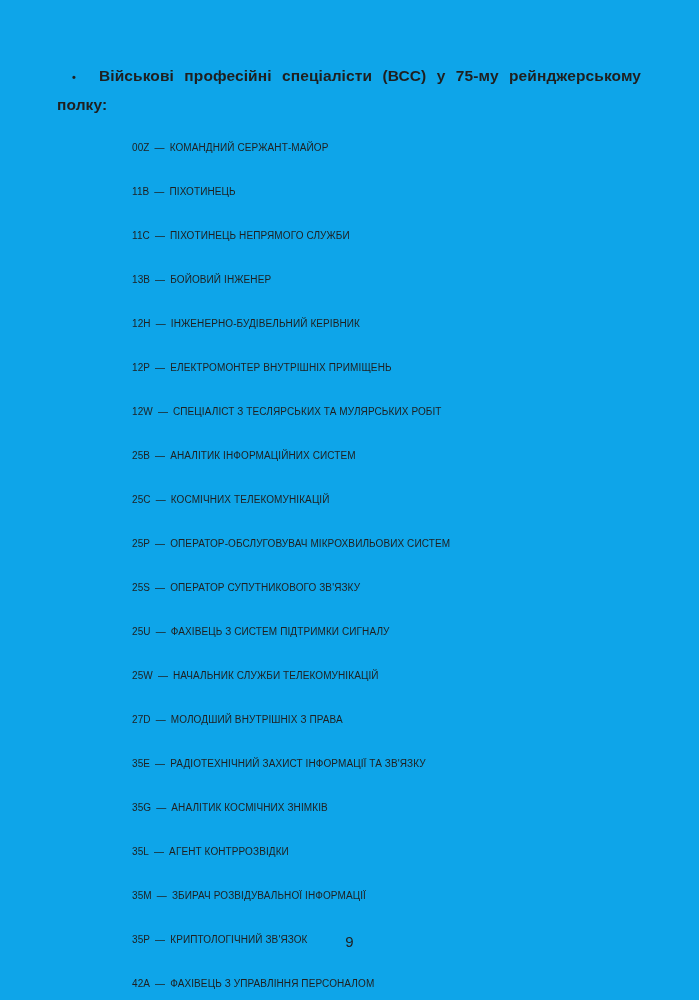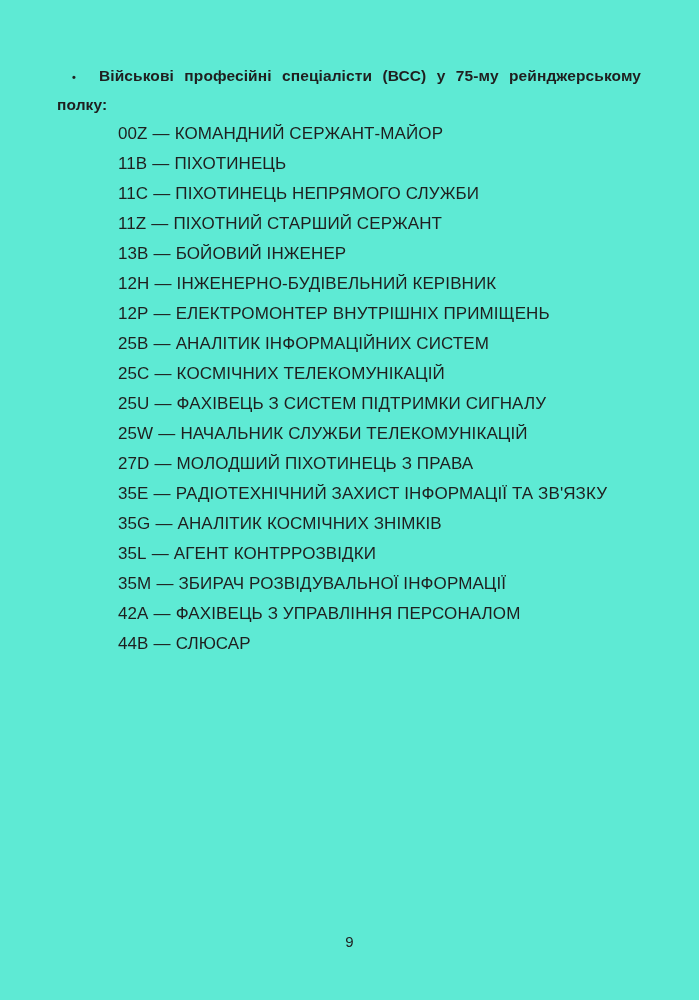--- a/index.html
+++ b/index.html
@@ -5,21 +5,21 @@
   html, body {
     margin: 0;
     padding: 0;
     background: #e9e9e9;
   }
   .page {
     position: relative;
     width: 699px;
     height: 1000px;
     margin: 0 auto;
-    background: #5eead4;
+    background: #0ea5e9;
     color: #1f1f1f;
     font-family: "Liberation Sans", sans-serif;
     overflow: hidden;
   }
   .heading {
     margin: 62px 58px 0 57px;
     font-size: 15.5px;
     font-weight: 700;
     line-height: 28px;
     text-align: justify;
@@ -30,25 +30,25 @@
     font-size: 11px;
     display: inline-block;
     width: 27px;
     text-indent: 0;
     vertical-align: baseline;
   }
   .mos-list {
     margin: 0 40px 0 57px;
   }
   .mos-row {
-    margin: 0;
+    margin: 14px;
     padding-left: 61px;
     height: 30px;
     line-height: 30px;
-    font-size: 17px;
+    font-size: 10px;
     white-space: nowrap;
     letter-spacing: 0.1px;
   }
   .mos-dash {
     margin: 0 5px;
   }
   .page-number {
     position: absolute;
     left: 0;
     top: 930px;
@@ -74,78 +74,87 @@
       </p>
 
       <p class="mos-row">
         <span class="mos-code">11B</span><span class="mos-dash">—</span><span class="mos-title">ПІХОТИНЕЦЬ</span>
       </p>
 
       <p class="mos-row">
         <span class="mos-code">11C</span><span class="mos-dash">—</span><span class="mos-title">ПІХОТИНЕЦЬ НЕПРЯМОГО СЛУЖБИ</span>
       </p>
 
-      <p class="mos-row">
-        <span class="mos-code">11Z</span><span class="mos-dash">—</span><span class="mos-title">ПІХОТНИЙ СТАРШИЙ СЕРЖАНТ</span>
-      </p>
 
 
       <p class="mos-row">
         <span class="mos-code">13B</span><span class="mos-dash">—</span><span class="mos-title">БОЙОВИЙ ІНЖЕНЕР</span>
       </p>
 
       <p class="mos-row">
         <span class="mos-code">12H</span><span class="mos-dash">—</span><span class="mos-title">ІНЖЕНЕРНО-БУДІВЕЛЬНИЙ КЕРІВНИК</span>
       </p>
 
 
       <p class="mos-row">
         <span class="mos-code">12P</span><span class="mos-dash">—</span><span class="mos-title">ЕЛЕКТРОМОНТЕР ВНУТРІШНІХ ПРИМІЩЕНЬ</span>
       </p>
 
+      <p class="mos-row">
+        <span class="mos-code">12W</span><span class="mos-dash">—</span><span class="mos-title">СПЕЦІАЛІСТ З ТЕСЛЯРСЬКИХ ТА МУЛЯРСЬКИХ РОБІТ</span>
+      </p>
 
       <p class="mos-row">
         <span class="mos-code">25B</span><span class="mos-dash">—</span><span class="mos-title">АНАЛІТИК ІНФОРМАЦІЙНИХ СИСТЕМ</span>
       </p>
 
       <p class="mos-row">
         <span class="mos-code">25C</span><span class="mos-dash">—</span><span class="mos-title">КОСМІЧНИХ ТЕЛЕКОМУНІКАЦІЙ</span>
       </p>
 
+      <p class="mos-row">
+        <span class="mos-code">25P</span><span class="mos-dash">—</span><span class="mos-title">ОПЕРАТОР-ОБСЛУГОВУВАЧ МІКРОХВИЛЬОВИХ СИСТЕМ</span>
+      </p>
 
+      <p class="mos-row">
+        <span class="mos-code">25S</span><span class="mos-dash">—</span><span class="mos-title">ОПЕРАТОР СУПУТНИКОВОГО ЗВ'ЯЗКУ</span>
+      </p>
 
       <p class="mos-row">
         <span class="mos-code">25U</span><span class="mos-dash">—</span><span class="mos-title">ФАХІВЕЦЬ З СИСТЕМ ПІДТРИМКИ СИГНАЛУ</span>
       </p>
 
       <p class="mos-row">
         <span class="mos-code">25W</span><span class="mos-dash">—</span><span class="mos-title">НАЧАЛЬНИК СЛУЖБИ ТЕЛЕКОМУНІКАЦІЙ</span>
       </p>
 
       <p class="mos-row">
-        <span class="mos-code">27D</span><span class="mos-dash">—</span><span class="mos-title">МОЛОДШИЙ ПІХОТИНЕЦЬ З ПРАВА</span>
+        <span class="mos-code">27D</span><span class="mos-dash">—</span><span class="mos-title">МОЛОДШИЙ ВНУТРІШНІХ З ПРАВА</span>
       </p>
 
       <p class="mos-row">
         <span class="mos-code">35E</span><span class="mos-dash">—</span><span class="mos-title">РАДІОТЕХНІЧНИЙ ЗАХИСТ ІНФОРМАЦІЇ ТА ЗВ'ЯЗКУ</span>
       </p>
 
 
       <p class="mos-row">
         <span class="mos-code">35G</span><span class="mos-dash">—</span><span class="mos-title">АНАЛІТИК КОСМІЧНИХ ЗНІМКІВ</span>
       </p>
 
       <p class="mos-row">
         <span class="mos-code">35L</span><span class="mos-dash">—</span><span class="mos-title">АГЕНТ КОНТРРОЗВІДКИ</span>
       </p>
 
       <p class="mos-row">
         <span class="mos-code">35M</span><span class="mos-dash">—</span><span class="mos-title">ЗБИРАЧ РОЗВІДУВАЛЬНОЇ ІНФОРМАЦІЇ</span>
       </p>
 
+      <p class="mos-row">
+        <span class="mos-code">35P</span><span class="mos-dash">—</span><span class="mos-title">КРИПТОЛОГІЧНИЙ ЗВ'ЯЗОК</span>
+      </p>
 
       <p class="mos-row">
         <span class="mos-code">42A</span><span class="mos-dash">—</span><span class="mos-title">ФАХІВЕЦЬ З УПРАВЛІННЯ ПЕРСОНАЛОМ</span>
       </p>
 
 
       <p class="mos-row">
         <span class="mos-code">44B</span><span class="mos-dash">—</span><span class="mos-title">СЛЮСАР</span>
       </p>
     </div>

